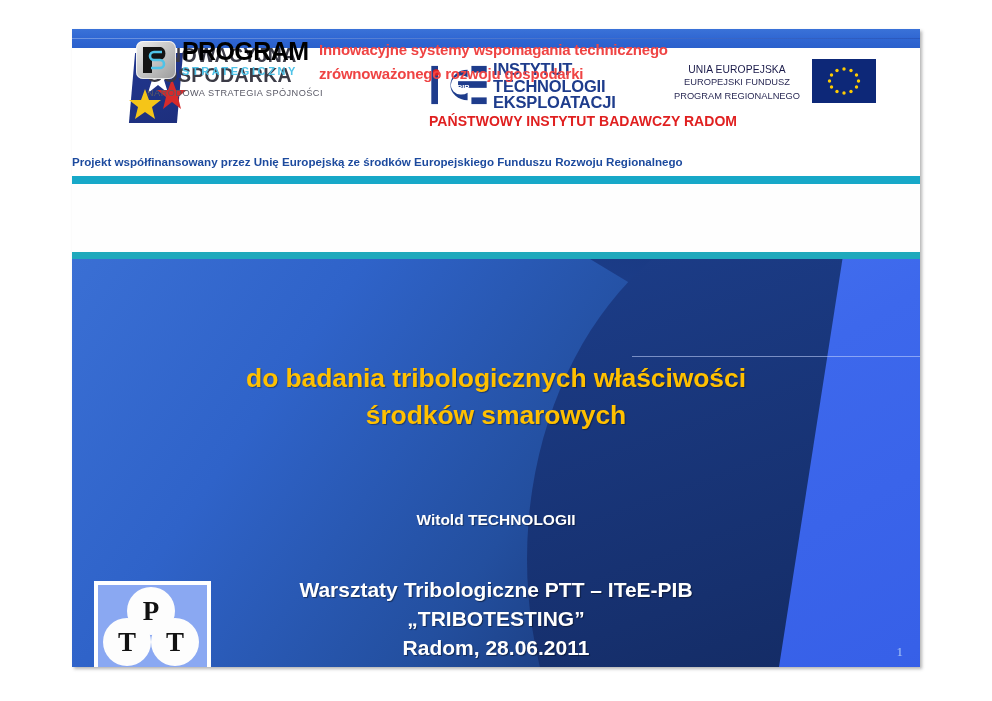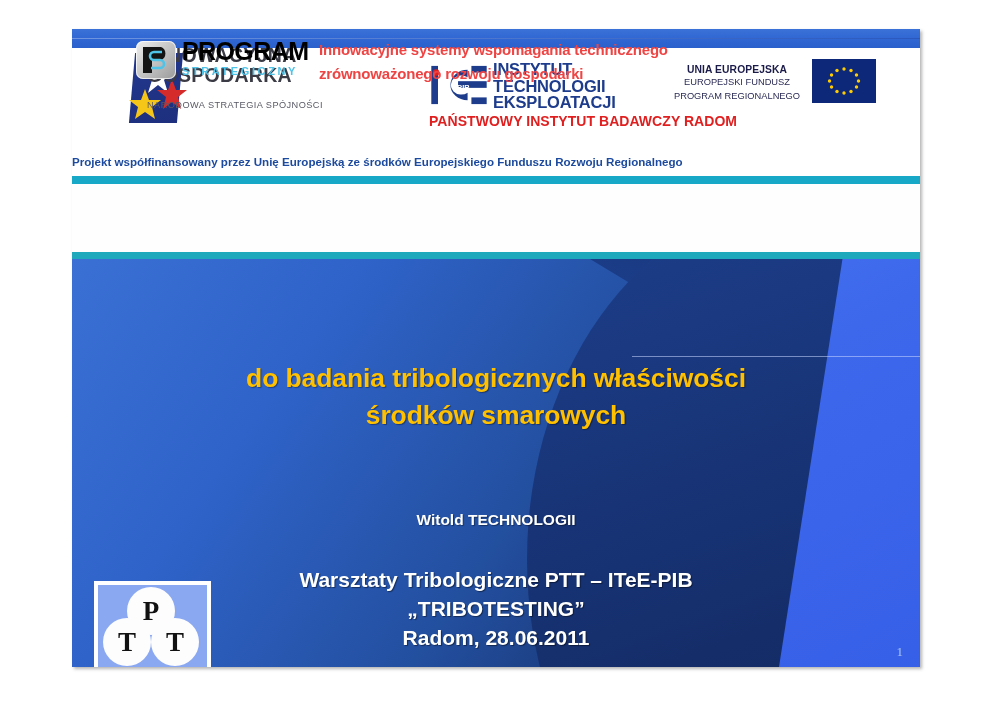--- a/index.html
+++ b/index.html
@@ -25,34 +25,34 @@
   .logobar{position:absolute;left:0;top:19px;width:848px;height:113px;background:#fff;
      display:flex;align-items:center;}
 
   
   .ig-logo{position:absolute;left:52px;top:24px;width:68px;height:72px;}
   .ig-flag{position:absolute;left:8px;top:0;width:48px;height:70px;
     background:linear-gradient(160deg,#22378f 0%,#1d2f7d 100%);
     transform:skewX(-5deg);}
   .ig-txt{position:absolute;left:75px;top:16px;}
   .ig-t1{font-size:19.5px;font-weight:700;color:#3b3b46;letter-spacing:.3px;line-height:20px;}
-  .ig-t2{font-size:9.2px;color:#595966;letter-spacing:.45px;margin-top:15px;}
+  .ig-t2{font-size:9.2px;color:#595966;letter-spacing:.45px;margin-top:3px;}
 
   
   .ite{position:absolute;left:357px;top:32px;width:210px;height:60px;}
   .ite-mark{position:absolute;left:0;top:3px;width:60px;height:42px;}
   .ite-txt{position:absolute;left:64px;top:0px;color:#1e3c8c;font-weight:800;
      font-size:16.5px;line-height:16.5px;letter-spacing:-.2px;}
   .ite-sub{position:absolute;left:0px;top:52px;color:#e02020;font-weight:800;
      font-size:14px;letter-spacing:.05px;white-space:nowrap;}
 
   
   .eu{position:absolute;left:600px;top:30px;width:200px;height:58px;}
   .eu-txt{position:absolute;left:0;top:5px;width:130px;text-align:center;color:#1b1b4a;}
-  .eu-t1{font-size:10.3px;font-weight:700;letter-spacing:.1px;}
+  .eu-t1{font-size:10.3px;font-weight:400;letter-spacing:.1px;}
   .eu-t2{font-size:9.3px;line-height:11.5px;margin-top:2px;color:#2a2a55;}
   .eu-flag{position:absolute;left:140px;top:0;width:64px;height:44px;background:#0d2878;}
 
   
   .fundline{position:absolute;left:0;top:126px;width:848px;text-align:left;
     color:#1c4a9e;font-size:11.6px;font-weight:600;}
 
   
   .teal1{position:absolute;left:0;top:147px;width:848px;height:8px;background:#17a8c8;}
 
@@ -85,21 +85,21 @@
      clip-path:polygon(0 0,58% 0,38% 100%,0 100%);}
   .thinline{position:absolute;left:560px;top:97px;width:290px;height:1px;
      background:rgba(200,215,255,.55);}
 
   
   .title{position:absolute;left:0;top:101px;width:848px;text-align:center;
     color:#ffc000;font-size:26.5px;font-weight:700;line-height:37px;
     text-shadow:1px 1px 1px rgba(0,0,0,.35);letter-spacing:-.1px;}
   .author{position:absolute;left:0;top:252px;width:848px;text-align:center;
     color:#ffffff;font-size:15.5px;font-weight:700;text-shadow:1px 1px 1px rgba(0,0,0,.4);}
-  .event{position:absolute;left:0;top:306px;width:848px;text-align:center;
+  .event{position:absolute;left:0;top:316px;width:848px;text-align:center;
     color:#ffffff;font-size:21px;font-weight:700;line-height:29px;
     text-shadow:1px 1px 1px rgba(0,0,0,.45);}
 
   
   .ptt{position:absolute;left:22px;top:322px;width:117px;height:97px;
      background:#ffffff;padding:4px;box-sizing:border-box;}
   .ptt-in{position:relative;width:100%;height:100%;background:#8aa8f2;}
   .pcircle{position:absolute;border-radius:50%;background:#fdfdfd;
      display:flex;align-items:center;justify-content:center;
      font-family:"Liberation Serif",serif;font-weight:700;color:#111;}

